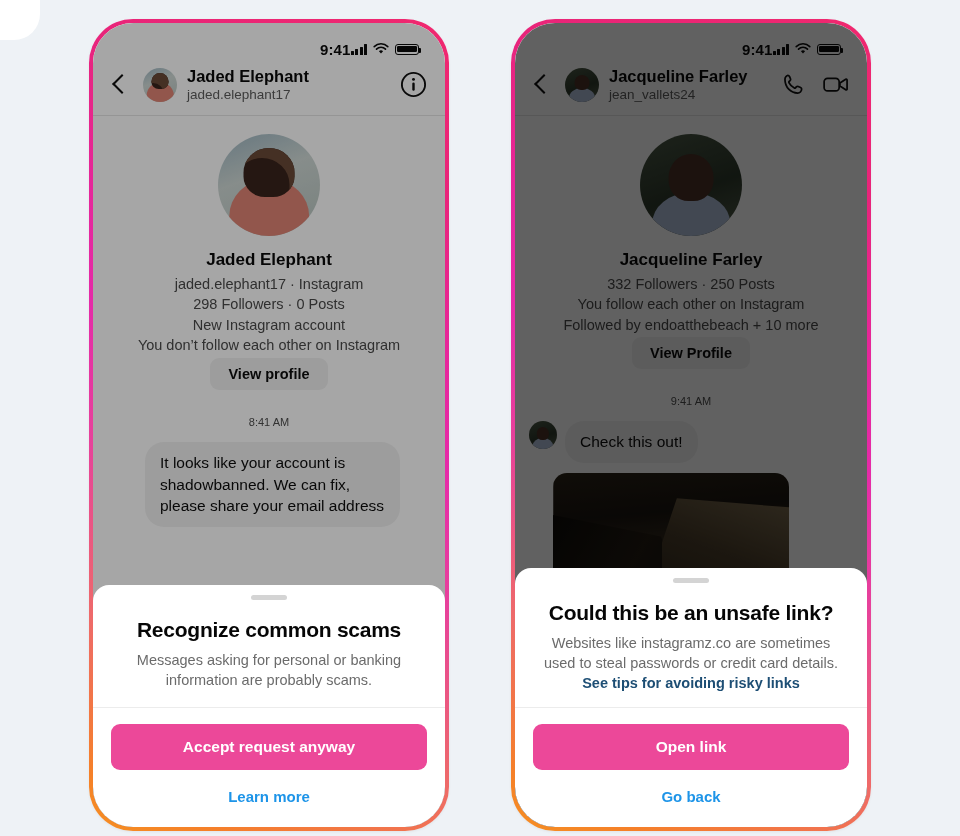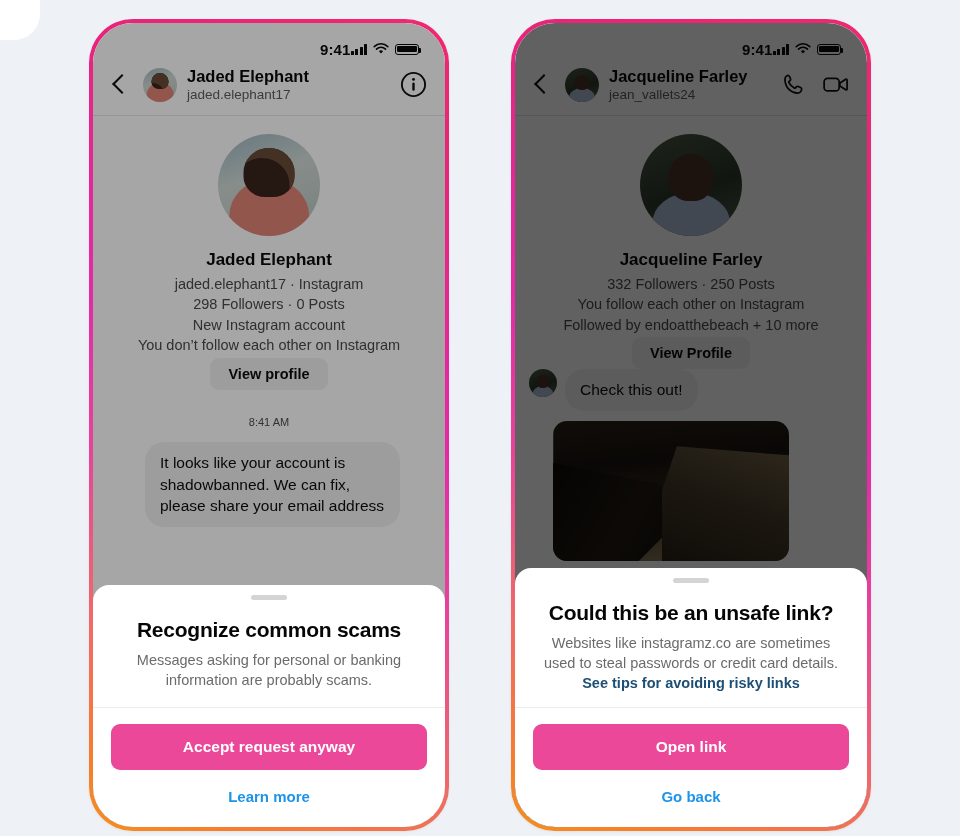--- a/index.html
+++ b/index.html
@@ -366,20 +366,21 @@
             <div class="big-avatar">
               <div class="art woman-blue"></div>
             </div>
             <div class="p-name">Jacqueline Farley</div>
             <div class="p-line">332 Followers · 250 Posts</div>
             <div class="p-line">You follow each other on Instagram</div>
             <div class="p-line">Followed by endoatthebeach + 10 more</div>
             <div class="view-profile-btn">View Profile</div>
           </div>
 
+          <div class="msg-time">9:41 AM</div>
 
           <div class="bubble-row">
             <div class="row-avatar">
               <div class="art woman-blue"></div>
             </div>
             <div class="bubble">Check this out!</div>
           </div>
 
           <div class="attachment">
             <div class="art landscape"></div>

